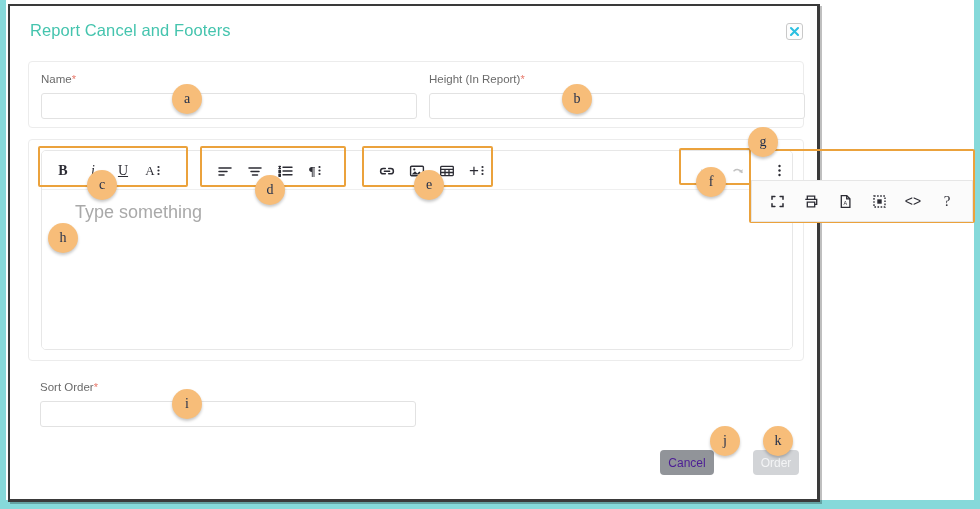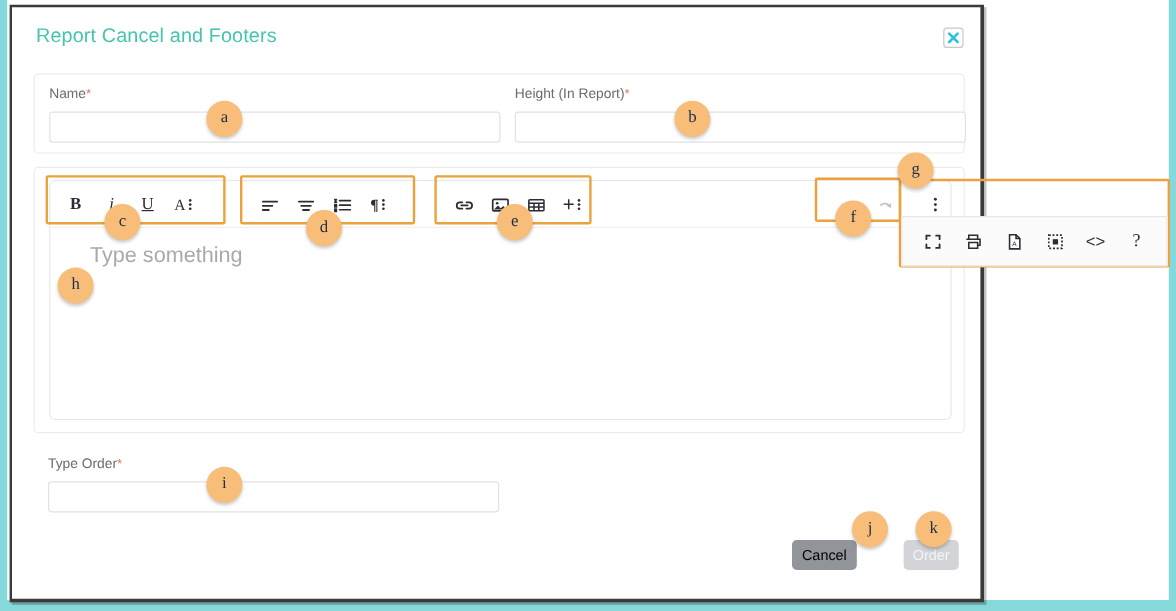--- a/index.html
+++ b/index.html
@@ -161,21 +161,21 @@
   #overflow-popup .tool-btn { width: 28px; color: #2c2c34; }
 
   
   .btn {
     position: absolute;
     height: 25px;
     border: none;
     border-radius: 4px;
     font-size: 12px;
     font-family: "Liberation Sans", sans-serif;
-    color: #000000;
+    color: #4c1d95;
     cursor: pointer;
   }
   #btn-cancel { right: 103px; bottom: 24px; width: 54px; background: #919499; }
   #btn-save   { right: 18px;  bottom: 24px; width: 46px; background: #d2d4d7; color: #f3f4f5; cursor: default; }
 
   
   .hl {
     position: absolute;
     border: 2px solid #eba23c;
     border-radius: 2px;
@@ -347,21 +347,21 @@
 
         <div id="editor-body">
           <div class="editor-placeholder">Type something</div>
         </div>
 
       </div>
     </div>
 
     <div class="card" id="card-sort">
       <div class="field-label" style="left:12px; top:10px;">
-        <span>Type Order</span><span class="req">*</span>
+        <span>Sort Order</span><span class="req">*</span>
       </div>
       <input class="text-input" id="sort-order-input" style="left: 12px; top: 30px; width: 376px;" placeholder="">
     </div>
 
     <button class="btn" id="btn-cancel">Cancel</button>
     <button class="btn" id="btn-save">Order</button>
 
   </div>
 
   <div id="overflow-popup">

